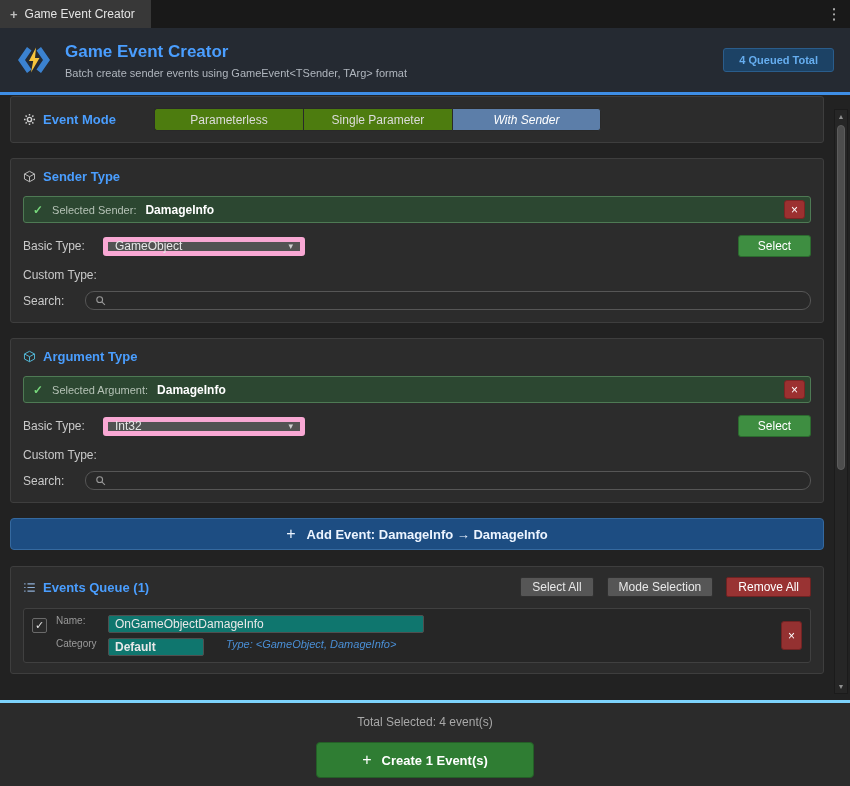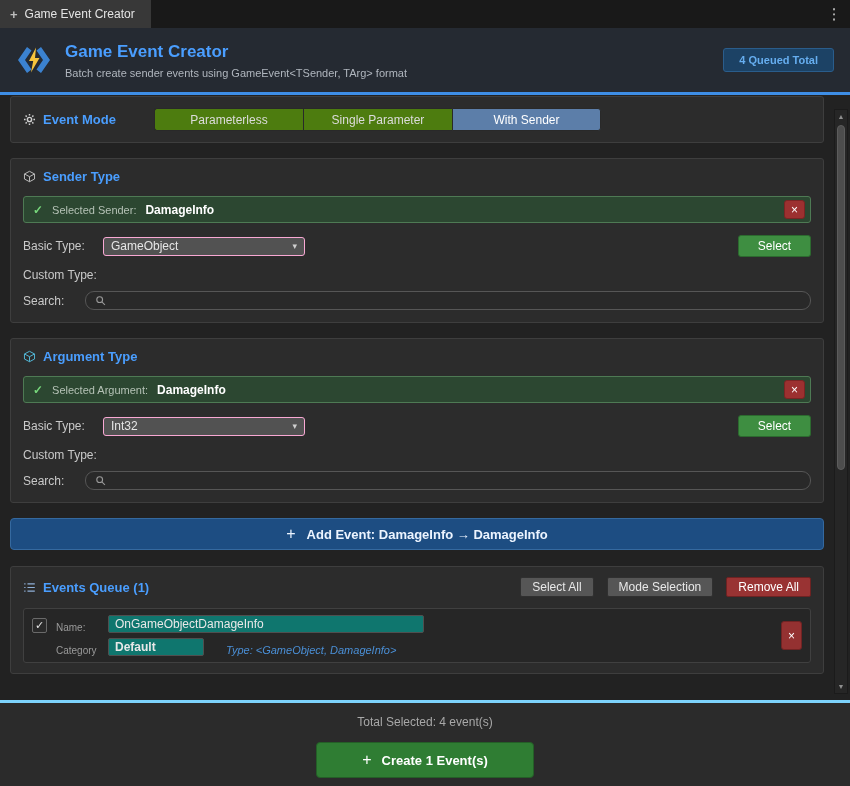--- a/index.html
+++ b/index.html
@@ -25,56 +25,56 @@
   .content { position:absolute; top:95px; left:0; right:0; height:605px; background:#222222; padding:1px 26px 0 10px; overflow:hidden; }
   .section { background:#2c2c2c; border:1px solid #3e3e3e; border-radius:3px; padding:10px 12px; margin-bottom:15px; }
   .section-title { display:flex; align-items:center; gap:7px; color:#4a9eff; font-size:13px; font-weight:bold; }
   .section-title svg { flex:0 0 auto; }
 
   
   .mode-section { display:flex; align-items:center; padding:11px 12px; }
   .toggle-group { display:flex; margin-left:38px; }
   .toggle-btn { width:149px; height:23px; background:#4d7c0f; border:1px solid #292929; border-right-width:0; color:#dcdcdc; font-size:12px; display:flex; align-items:center; justify-content:center; cursor:pointer; }
   .toggle-btn:first-child { border-radius:3px 0 0 3px; }
-  .toggle-btn:last-child { border-radius:0 3px 3px 0; border-right-width:1px; }
+  .toggle-btn:last-child { border-radius:0 3px 3px 0; border-right-width:1px;font-style:italic; }
   .toggle-btn.selected { background:#5c7ea9; color:#ffffff; }
 
   
   .selected-row { height:27px; background:#2c4731; border:1px solid #4e7a54; border-radius:3px; display:flex; align-items:center; gap:9px; padding:0 5px 0 9px; margin:12px 0; }
   .check-glyph { color:#77d87c; font-size:12px; font-weight:bold; }
   .selected-label { color:#b5c2b6; font-size:11px; }
   .selected-value { color:#ffffff; font-size:12px; font-weight:bold; }
   .spacer { flex:1; }
   .close-btn { width:21px; height:19px; background:#9c3030; border:1px solid #7a2424; border-radius:3px; color:#ffffff; font-size:12px; line-height:1; display:flex; align-items:center; justify-content:center; cursor:pointer; }
 
   
   .field-row { display:flex; align-items:center; margin-bottom:11px; }
   .field-label { width:80px; color:#c9c9c9; font-size:12px; }
-  .dropdown { width:202px; height:19px; background:#525252; border:1px solid #f9a8d4; border-radius:3px; display:flex; align-items:center; padding:0 7px; color:#e6e6e6; font-size:12px; cursor:pointer; }
+  .dropdown { width:202px; height:19px; background:#525252; border:5px solid #f9a8d4; border-radius:3px; display:flex; align-items:center; padding:0 7px; color:#e6e6e6; font-size:12px; cursor:pointer; }
   .dd-arrow { margin-left:auto; color:#cfcfcf; font-size:9px; }
   .select-btn { width:73px; height:22px; background:#3e8e41; border:1px solid #2c6a2f; border-radius:3px; color:#ffffff; font-size:12px; display:flex; align-items:center; justify-content:center; cursor:pointer; }
   .custom-row { margin-bottom:9px; }
   .search-row { margin-bottom:2px; }
   .search-label { width:62px; }
   .search-box { flex:1; height:19px; background:#292929; border:1px solid #565656; border-radius:9px; display:flex; align-items:center; padding:0 9px; gap:6px; }
   .search-box input { flex:1; background:transparent; border:none; outline:none; color:#e0e0e0; font-size:12px; font-family:"Liberation Sans", sans-serif; }
 
   
   .add-event { height:32px; margin:1px 0 16px 0; background:#1d4d82; border:1px solid #35699f; border-radius:4px; display:flex; align-items:center; justify-content:center; gap:11px; color:#ecf4ff; font-size:13px; font-weight:bold; cursor:pointer; }
   .add-plus { font-size:16px; font-weight:normal; }
 
   
   .queue-head { display:flex; align-items:center; gap:7px; margin-bottom:11px; }
   .queue-head .spacer { flex:1; }
   .q-btn { height:20px; padding:0 11px; background:#565656; border:1px solid #303030; border-radius:2px; color:#e8e8e8; font-size:12px; display:flex; align-items:center; cursor:pointer; margin-left:6px; }
   .q-btn.danger { background:#993333; border-color:#6e2222; color:#ffffff; }
   .queue-item { background:#262626; border:1px solid #404040; border-radius:3px; padding:6px 8px; display:flex; gap:9px; }
   .checkbox { width:15px; height:15px; margin-top:3px; background:#2a2a2a; border:1px solid #6a6a6a; border-radius:2px; color:#e6e6e6; font-size:11px; display:flex; align-items:center; justify-content:center; cursor:pointer; }
   .queue-fields { flex:1; display:flex; flex-direction:column; gap:5px; }
-  .q-row { display:flex; align-items:flex-end; gap:8px; }
+  .q-row { display:flex; align-items:flex-start; gap:8px; }
   .q-label { width:44px; color:#9a9a9a; font-size:10px; }
   .q-input { height:18px; background:#0f766e; border:1px solid #4f4f4f; border-radius:2px; color:#e8e8e8; font-size:12px; padding:0 6px; font-family:"Liberation Sans", sans-serif; outline:none; }
   .q-input.name { width:316px; }
   .q-input.cat { width:96px;font-weight:bold; }
   .type-info { color:#4a8fd6; font-size:11px; font-style:italic; margin-left:14px; }
   .q-close { align-self:center; width:21px; height:29px; background:#943131; border:1px solid #712323; border-radius:3px; color:#ffffff; font-size:12px; display:flex; align-items:center; justify-content:center; cursor:pointer; }
 
   
   .scrollbar { position:absolute; top:109px; bottom:92px; right:2px; width:14px; background:#262626; border:1px solid #1b1b1b; display:flex; flex-direction:column; align-items:center; }
   .scroll-arrow { height:13px; color:#8f8f8f; font-size:7px; display:flex; align-items:center; justify-content:center; width:100%; cursor:pointer; }

